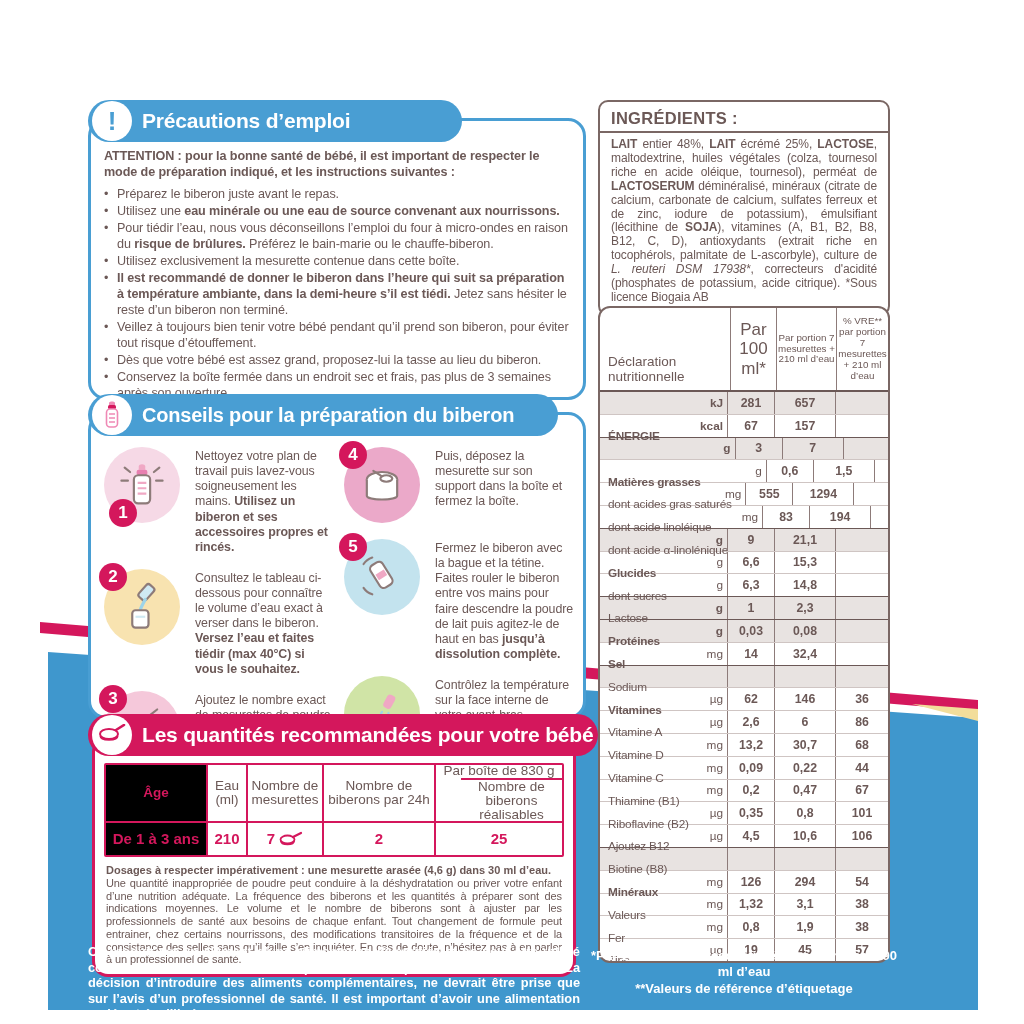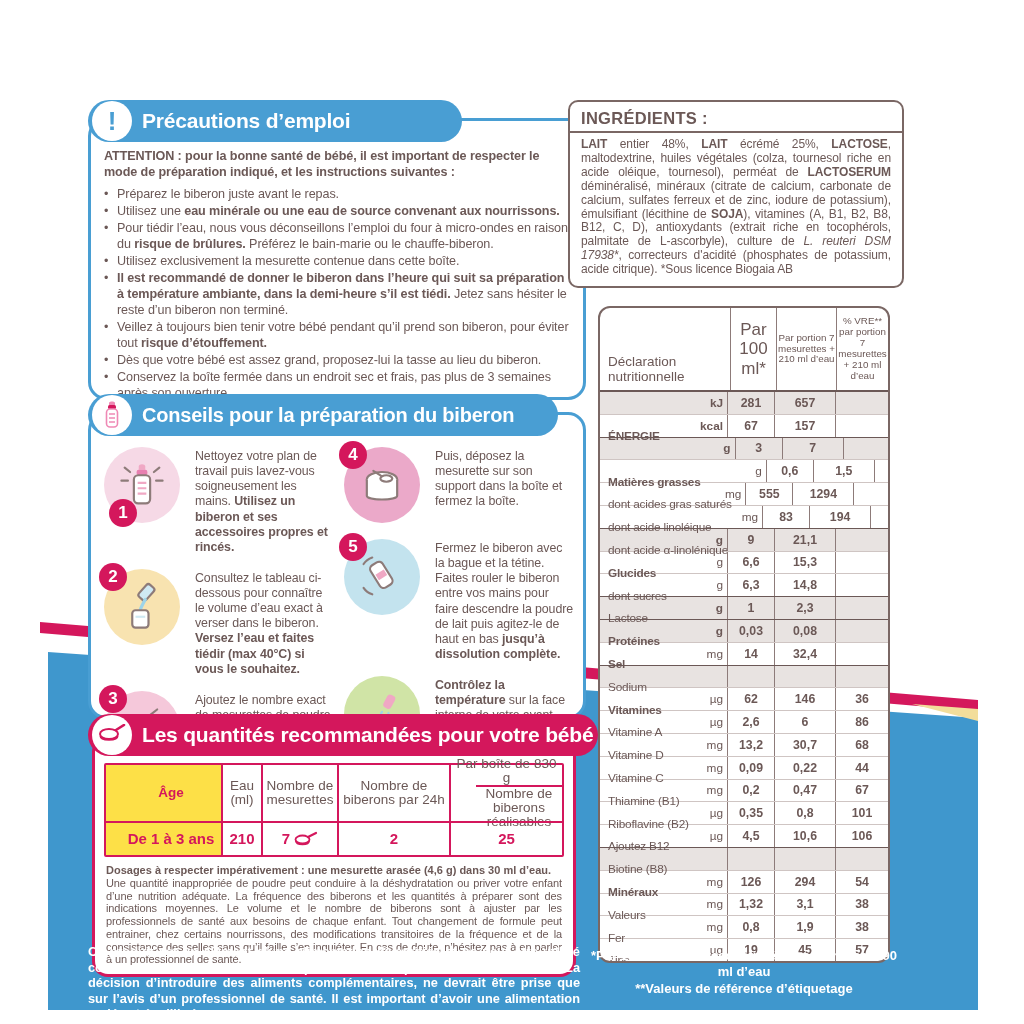--- a/index.html
+++ b/index.html
@@ -47,37 +47,37 @@
   .pill-quant{left:88px;top:714px;width:492px;height:42px;}
   .qpanel{position:absolute;left:92px;top:736px;width:484px;z-index:2;background:#fff;
           border:3px solid #d4175c;border-radius:16px;padding:24px 9px 8px 9px;box-sizing:border-box;}
   .qtable{border:2px solid #d4175c;border-radius:2px;}
   .qrow{display:flex;}
   .qc{border-left:2px solid #d4175c;display:flex;align-items:center;justify-content:center;
       text-align:center;font-size:13.5px;line-height:1.05;}
   .qc:first-child{border-left:none;}
   .qhead .qc{height:56px;color:#6b5856;font-weight:400;}
   .qdata .qc{height:32px;color:#d4175c;font-weight:700;border-top:2px solid #d4175c;font-size:15px;}
-  .qc.age{width:100px;background:#fde047;color:#d4175c;font-weight:700;flex:0 0 100px;padding-left:15px;}
+  .qc.age{width:100px;background:#000000;color:#d4175c;font-weight:700;flex:0 0 100px;}
   .qc.w1{width:38px;flex:0 0 38px;}
   .qc.w2{width:74px;flex:0 0 74px;}
   .qc.w3{width:110px;flex:0 0 110px;}
   .qc.w4{flex:1;}
   .qc.split{flex-direction:column;padding:0;align-items:stretch;}
   .qc.split .top{flex:1;display:flex;align-items:center;justify-content:center;}
   .qc.split .sub{flex:1.6;border-top:2px solid #d4175c;display:flex;align-items:center;justify-content:center;margin-left:25px;}
   .scoopwrap{display:flex;align-items:center;gap:4px;}
   .dosage-b{margin:7px 2px 0 2px;font-weight:700;font-size:11px;line-height:1.18;}
   .dosage{margin:0 2px;font-size:11px;line-height:1.16;text-align:justify;letter-spacing:-0.1px;}
 
   .notice{position:absolute;left:88px;top:944px;width:492px;z-index:2;margin:0;color:#fff;
           font-weight:700;font-size:12.8px;line-height:1.22;text-align:justify;}
 
   
-  .ing{position:absolute;left:568px;top:100px;width:336px;z-index:2;background:#fff;
+  .ing{position:absolute;left:598px;top:100px;width:292px;z-index:2;background:#fff;
        border:2.5px solid #7a6764;border-radius:10px;padding:7px 11px 9px 11px;box-sizing:border-box;}
   .ing h3{margin:0 0 3px 0;font-size:16.5px;letter-spacing:0.3px;}
   .ing .rule{height:2px;background:#7a6764;margin:0 -11px 5px -11px;}
   .ing p{margin:0;font-size:12px;line-height:1.16;text-align:justify;letter-spacing:-0.1px;}
 
   
   .nut{position:absolute;left:598px;top:306px;width:292px;z-index:2;background:#fff;
        border:2.5px solid #7a6764;border-radius:12px;overflow:hidden;box-sizing:border-box;}
   .nhead{display:flex;border-bottom:2px solid #6b5856;height:82px;}
   .nhead .c1{flex:1;display:flex;align-items:flex-end;padding:0 4px 6px 8px;font-size:13.5px;line-height:1.12;}
@@ -136,21 +136,21 @@
           <div class="bullet">
        <span class="dot">•</span>
        <span><span>Utilisez exclusivement la mesurette contenue dans cette boîte.</span></span>
           </div>
           <div class="bullet">
        <span class="dot">•</span>
        <span><span style="font-weight:700;">Il est recommandé de donner le biberon dans l’heure qui suit sa préparation à température ambiante, dans la demi-heure s’il est tiédi.</span><span> Jetez sans hésiter le reste d’un biberon non terminé.</span></span>
           </div>
           <div class="bullet">
        <span class="dot">•</span>
-       <span><span>Veillez à toujours bien tenir votre bébé pendant qu’il prend son biberon, pour éviter tout </span><span style="font-weight:700;">risque d’étouffement.</span></span>
+       <span><span>Veillez à toujours bien tenir votre bébé pendant qu’il prend son biberon, pour éviter tout </span><span style="font-weight:400;">risque d’étouffement.</span></span>
           </div>
           <div class="bullet">
        <span class="dot">•</span>
        <span><span>Dès que votre bébé est assez grand, proposez-lui la tasse au lieu du biberon.</span></span>
           </div>
           <div class="bullet">
        <span class="dot">•</span>
        <span><span>Conservez la boîte fermée dans un endroit sec et frais, pas plus de 3 semaines après son ouverture.</span></span>
           </div>
         </div>
@@ -254,21 +254,21 @@
                   <g transform="rotate(28 30 14)">
                     <rect x="26" y="6" width="8" height="13" rx="3" fill="#f0a8c4"></rect>
                   </g>
                   <path d="M24 22l-2 4M30 23l-1 4" stroke="#9ed4e8" stroke-width="2" stroke-linecap="round"></path>
                   <path d="M5 36c7-7 15-10 25-10 6 0 10 2 13 5" fill="#fff" stroke="#8d7b79" stroke-width="2"></path>
                   <path d="M6 43c9-4 20-6 31-4" stroke="#8d7b79" stroke-width="2" fill="none" stroke-linecap="round"></path>
                 </svg>
               </div>
          <div class="badge br">6</div>
        </div>
-       <div class="stxt"><span style="font-weight:700;">Contrôlez la température</span><span> sur la face interne de votre avant-bras.</span></div>
+       <div class="stxt"><span style="font-weight:400;">Contrôlez la température</span><span> sur la face interne de votre avant-bras.</span></div>
      </div>
         </div>
     </div>
   </section>
 
   <div class="pill pink pill-quant">
     <span class="hicon">
       <svg width="28" height="22" viewBox="0 0 28 22">
         <path d="M18 6l8-5" stroke="#d4175c" stroke-width="2.6" fill="none" stroke-linecap="round"></path>
         <ellipse cx="11" cy="10" rx="9" ry="5" fill="none" stroke="#d4175c" stroke-width="2"></ellipse>

